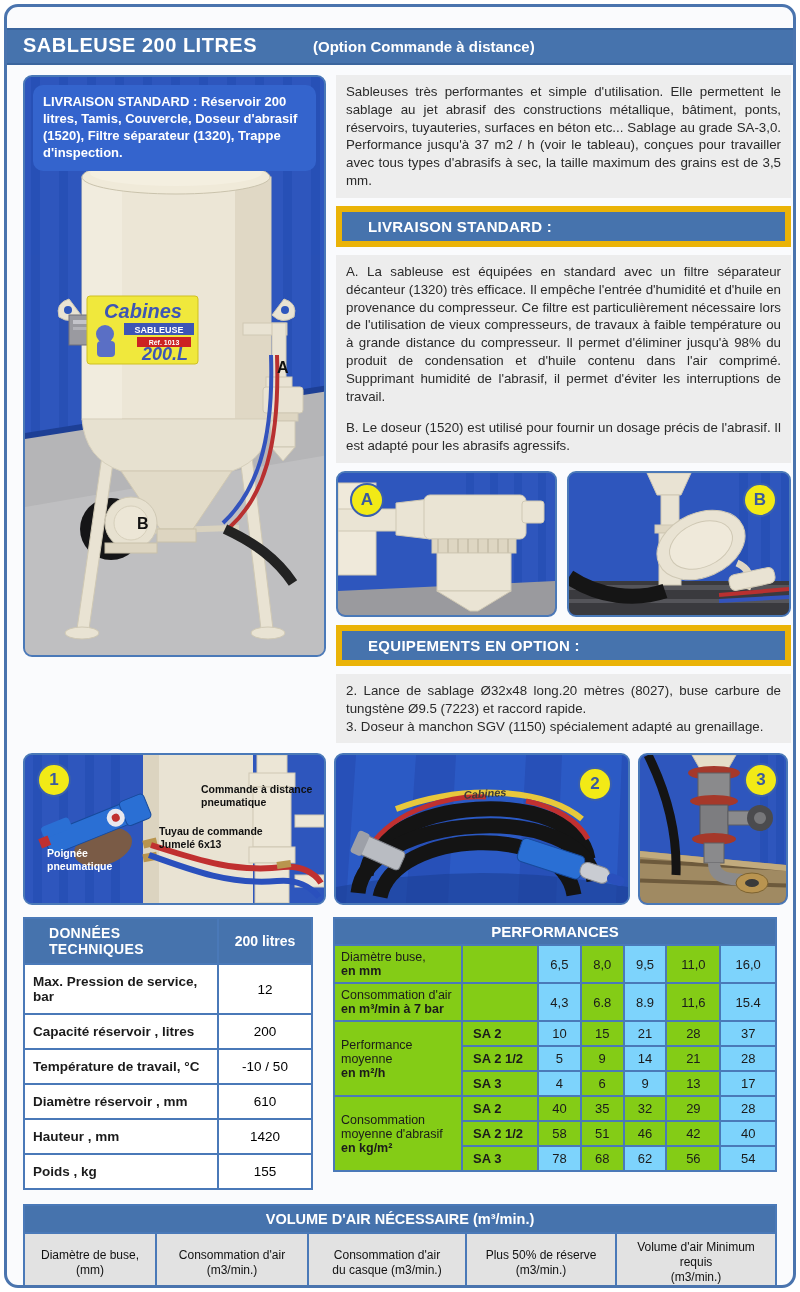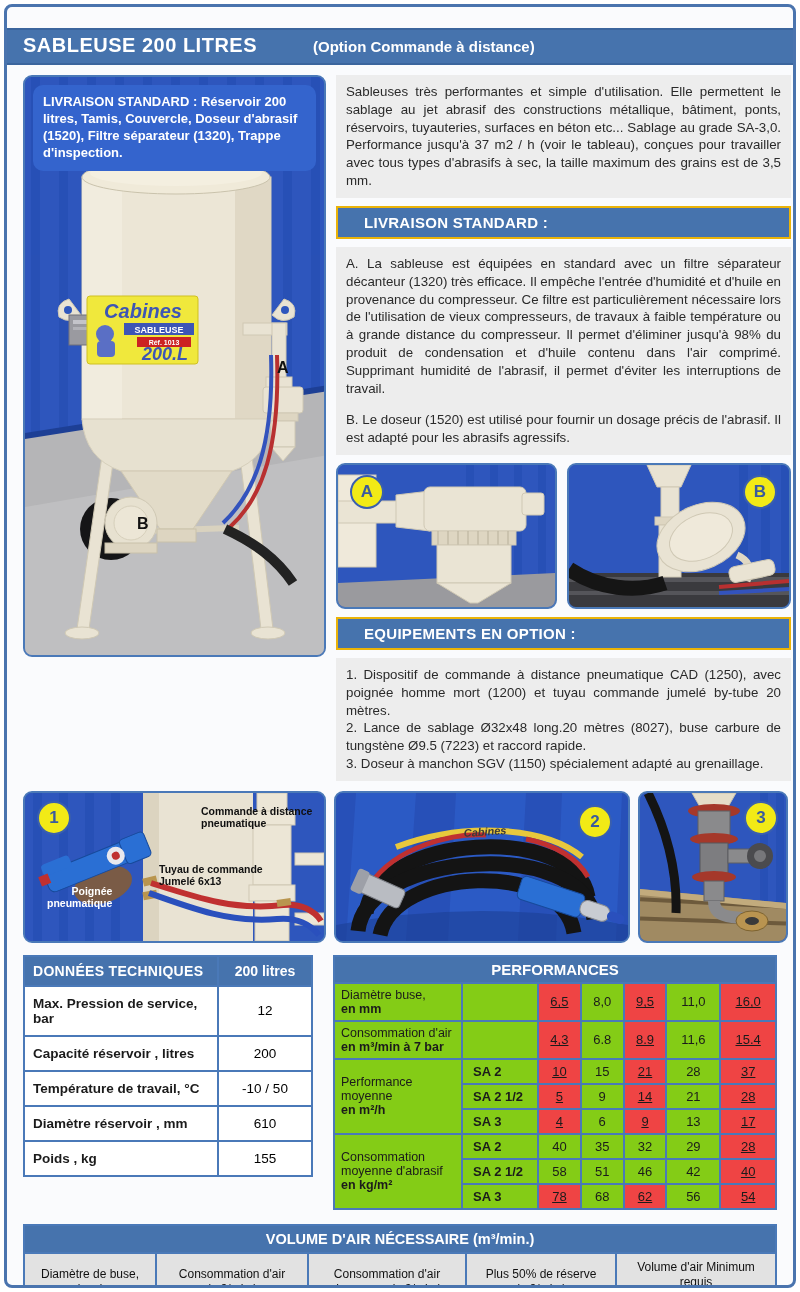--- a/index.html
+++ b/index.html
@@ -4,21 +4,21 @@
 <style>
   * { box-sizing: border-box; margin: 0; padding: 0; }
   body {
     width: 800px; height: 1292px;
     background: #fff;
     font-family: "Liberation Sans", sans-serif;
     position: relative;
   }
   .frame {
     position: absolute; left: 4px; top: 4px; right: 4px; bottom: 4px;
-    border: 3px solid #4a74ae; border-radius: 8px;
+    border: 3px solid #4a74ae; border-radius: 14px;
     background: #fafbfd; overflow: hidden;
   }
   
   .titlebar {
     margin-top: 21px;
     background: #4673ad;
     border-top: 2px solid #3b659d; border-bottom: 2px solid #3b659d;
     color: #fff; padding: 4px 10px 6px 16px;
     display: flex; align-items: baseline; gap: 8px;
   }
@@ -28,21 +28,21 @@
   .content { padding: 10px 16px 0 16px; }
   .row { display: flex; gap: 10px; }
 
   
   .graybox {
     background: #ededed; color: #2a2a2a;
     font-size: 13.3px; line-height: 1.34; text-align: justify;
     padding: 8px 10px;
   }
   .sec-head {
-    background: #4673ad; border: 2px solid #eab308;
+    background: #4673ad; border: 6px solid #eab308;
     color: #fff; font-weight: bold; font-size: 15px;
     padding: 6px 8px 6px 26px; letter-spacing: .3px;
   }
   .photo {
     border: 2px solid #4a79b8; border-radius: 9px;
     overflow: hidden; position: relative; background: #2e56bd;
     flex: none;
   }
   .badge {
     position: absolute; width: 34px; height: 34px; border-radius: 50%;
@@ -79,41 +79,41 @@
   .photo-3 { width: 150px; height: 152px; }
 
   
   .tables-row { margin-top: 12px; display: flex; gap: 20px; align-items: flex-start; }
   table { border-collapse: collapse; }
   .tech-table { width: 290px; }
   .tech-table th {
     background: #4673ad; color: #fff; font-size: 14px; font-weight: bold;
     border: 2px solid #4a79b8; padding: 6px 4px;
   }
-  .tech-table th.h-label { text-align: left; padding-left: 8px; letter-spacing: .3px; }
+  .tech-table th.h-label { text-align: left; padding-left: 24px; letter-spacing: .3px; }
   .tech-table td { border: 2px solid #4a79b8; background: #fff; font-size: 13.5px; padding: 9px 8px; }
   .tech-table td.lbl { font-weight: bold; color: #1b1b1b; }
   .tech-table td.val { text-align: center; width: 94px; }
 
   .perf-table { flex: 1; }
   .perf-table th.title {
     background: #4673ad; color: #fff; font-size: 15px; font-weight: bold;
     border: 2px solid #4a79b8; padding: 4px;
   }
   .perf-table td {
     border: 2px solid #4a79b8; font-size: 13px; text-align: center;
     padding: 4px 2px; background: #84cc16; color: #1b1b1b;
   }
   .perf-table td.plbl {
     text-align: left; font-size: 12.5px; padding: 4px 6px; width: 128px;
   }
   .perf-table td.plbl .pre { white-space: pre-line; display: block; }
   .perf-table td.plbl b { display: block; }
   .perf-table td.sa { font-weight: bold; text-align: left; padding-left: 10px; width: 76px; }
-  .perf-table td.g { background: #ef4444; text-decoration: underline; }
+  .perf-table td.g { background: #7dd3fc; }
 
   .vol-wrap { margin-top: 14px; }
   .vol-table { width: 100%; }
   .vol-table th.title {
     background: #4673ad; color: #fff; font-size: 14.5px; font-weight: bold;
     border: 2px solid #4a79b8; padding: 5px;
   }
   .vol-table th.col {
     background: #e2e2e2; font-size: 12px; font-weight: normal; color: #111;
     border: 2px solid #4a79b8; padding: 6px 4px; white-space: pre-line; line-height: 1.25;
@@ -303,21 +303,20 @@
               <path d="M150,122 L220,116" stroke="#b83030" stroke-width="4" fill="none"></path>
               <path d="M150,128 L220,124" stroke="#3353bd" stroke-width="4" fill="none"></path>
             </svg>
             <div class="badge" style="right:12px; top:10px;">B</div>
           </div>
         </div>
 
         <div class="sec-head">EQUIPEMENTS EN OPTION :</div>
 
         <div class="graybox">
-          <div>1. Dispositif de commande à distance pneumatique CAD (1250), avec poignée homme mort (1200) et tuyau commande jumelé by-tube 20 mètres.</div>
           <div>2. Lance de sablage Ø32x48 long.20 mètres (8027), buse carbure de tungstène Ø9.5 (7223) et raccord rapide.</div>
           <div>3. Doseur à manchon SGV (1150) spécialement adapté au grenaillage.</div>
         </div>
       </div>
     </div>
 
     <div class="photos2">
 
       <div class="photo photo-1">
         <svg width="299" height="148" viewBox="0 0 299 148">
@@ -350,25 +349,25 @@
             <circle cx="92" cy="71" r="9" fill="#e8e8ee"></circle>
               <circle cx="92" cy="71" r="4" fill="#c03030"></circle>
           </g>
           <rect x="118" y="84" width="14" height="8" fill="#b9954e" transform="rotate(-14 125 88)"></rect>
           <rect x="118" y="98" width="14" height="8" fill="#b9954e" transform="rotate(-10 125 102)"></rect>
 
           <path d="M126,90 C170,104 210,118 258,112 C276,110 290,118 296,128" stroke="#c03030" stroke-width="6" fill="none"></path>
           <path d="M124,100 C168,116 206,130 252,126 C272,124 286,132 294,142" stroke="#2a50bd" stroke-width="6" fill="none"></path>
           <rect x="252" y="106" width="14" height="7" fill="#b9954e" transform="rotate(-8 259 110)"></rect>
         </svg>
-        <div class="ann" style="left:176px; top:12px;">Commande à distance
+        <div class="ann" style="left:176px; top:28px;">Commande à distance
 pneumatique</div>
         <div class="ann" style="left:134px; top:70px;">Tuyau de commande
 Jumelé  6x13</div>
-        <div class="ann" style="left:22px; top:92px; color:#fff;text-align:right;">Poignée
+        <div class="ann" style="left:22px; top:92px; color:#fff;">Poignée
 pneumatique</div>
         <div class="badge" style="left:12px; top:8px;">1</div>
       </div>
 
       <div class="photo photo-2">
         <svg width="292" height="148" viewBox="0 0 292 148">
           <rect width="292" height="148" fill="#2750b8"></rect>
           <polygon points="20,0 80,0 70,148 10,148" fill="#2d5ecb" opacity="0.7"></polygon>
           <polygon points="120,0 190,0 182,148 112,148" fill="#2d5ecb" opacity="0.7"></polygon>
           <polygon points="226,0 286,0 280,148 220,148" fill="#2d5ecb" opacity="0.7"></polygon>
@@ -447,20 +446,24 @@
             </tr>
         <tr>
               <td class="lbl">Température de travail, °C</td>
               <td class="val">-10 / 50</td>
             </tr>
         <tr>
               <td class="lbl">Diamètre réservoir , mm</td>
               <td class="val">610</td>
             </tr>
         <tr>
+              <td class="lbl">Hauteur , mm</td>
+              <td class="val">1420</td>
+            </tr>
+        <tr>
               <td class="lbl">Poids , kg</td>
               <td class="val">155</td>
             </tr>
       </tbody>
         </table>
 
       <table class="perf-table">
         <tbody>
             <tr>
               <th class="title" colspan="7">PERFORMANCES</th>

